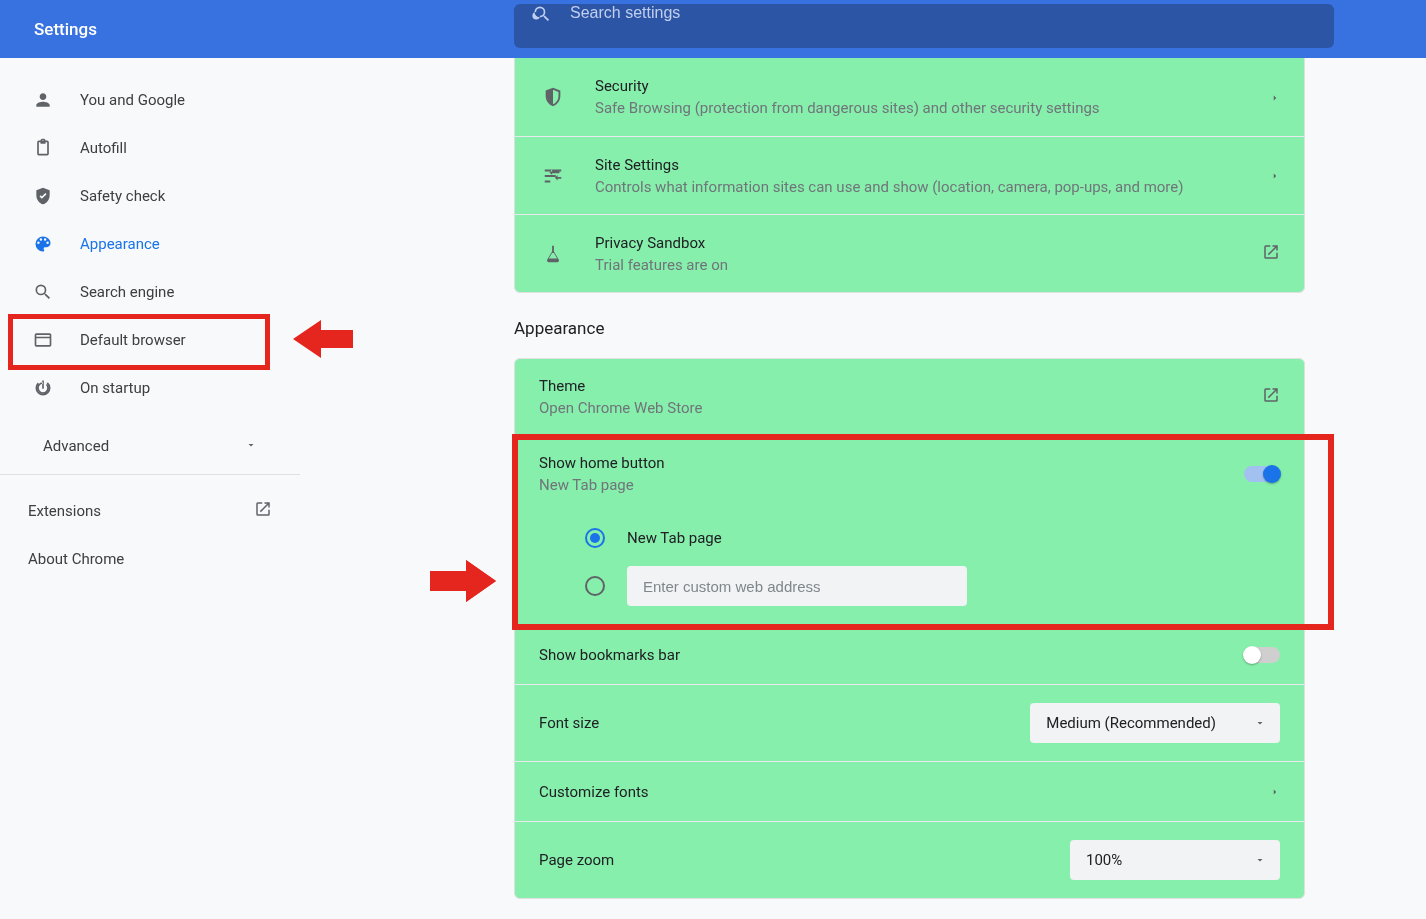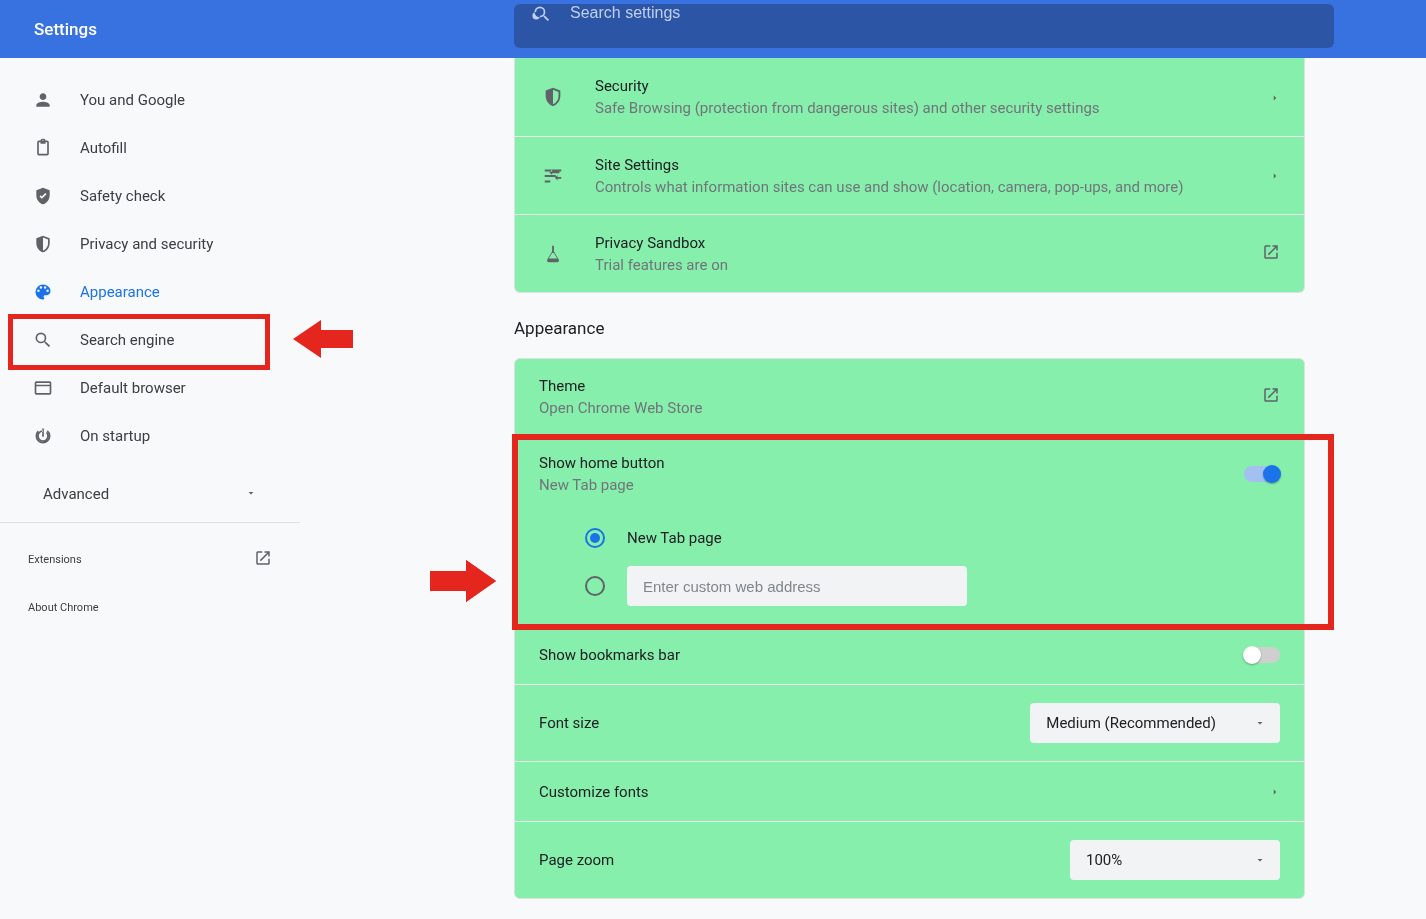--- a/index.html
+++ b/index.html
@@ -96,21 +96,21 @@
   .side-advanced svg { fill:#5f6368; width:12px; height:12px; }
 
   .side-divider { height:1px; background:#e0e0e0; margin:4px 0 12px 0; }
 
   .side-link {
     display:flex;
     align-items:center;
     justify-content:space-between;
     height:48px;
     padding: 0 28px;
-    font-size:11px;
+    font-size:15px;
     color:#3c4043;
     cursor:pointer;
     gap:39px;
   }
   .side-link svg { fill:#5f6368; width:18px; height:18px; }
 
   
   .main {
     position:absolute;
     left:300px;
@@ -285,28 +285,20 @@
       <span>Autofill</span>
     </div>
     <div class="side-item">
       <span class="icon">
           <svg viewBox="0 0 24 24">
             <path d="M12 2L4 5v6c0 5 3.4 9.7 8 11 4.6-1.3 8-6 8-11V5l-8-3zm-1.4 13.4L7.8 12.6l1.4-1.4 1.4 1.4 4.2-4.2 1.4 1.4-5.6 5.6z"></path>
           </svg>
         </span>
       <span>Safety check</span>
     </div>
-    <div class="side-item">
-      <span class="icon">
-          <svg viewBox="0 0 24 24">
-            <path d="M12 2L4 5v6c0 5 3.4 9.7 8 11 4.6-1.3 8-6 8-11V5l-8-3zm0 2.2l6 2.3v4.5c0 4-2.6 7.8-6 8.9V4.2z"></path>
-          </svg>
-        </span>
-      <span>Privacy and security</span>
-    </div>
     <div class="side-item active">
       <span class="icon">
           <svg viewBox="0 0 24 24">
             <path d="M12 3a9 9 0 100 18c.83 0 1.5-.67 1.5-1.5 0-.39-.15-.74-.39-1.01a1.5 1.5 0 011.11-2.49H16a5 5 0 005-5c0-4.42-4.03-8-9-8zM6.5 12A1.5 1.5 0 118 10.5 1.5 1.5 0 016.5 12zm3-4A1.5 1.5 0 1111 6.5 1.5 1.5 0 019.5 8zm5 0A1.5 1.5 0 1116 6.5 1.5 1.5 0 0114.5 8zm3 4A1.5 1.5 0 1119 10.5 1.5 1.5 0 0117.5 12z"></path>
           </svg>
         </span>
       <span>Appearance</span>
     </div>
     <div class="side-item">
       <span class="icon">

